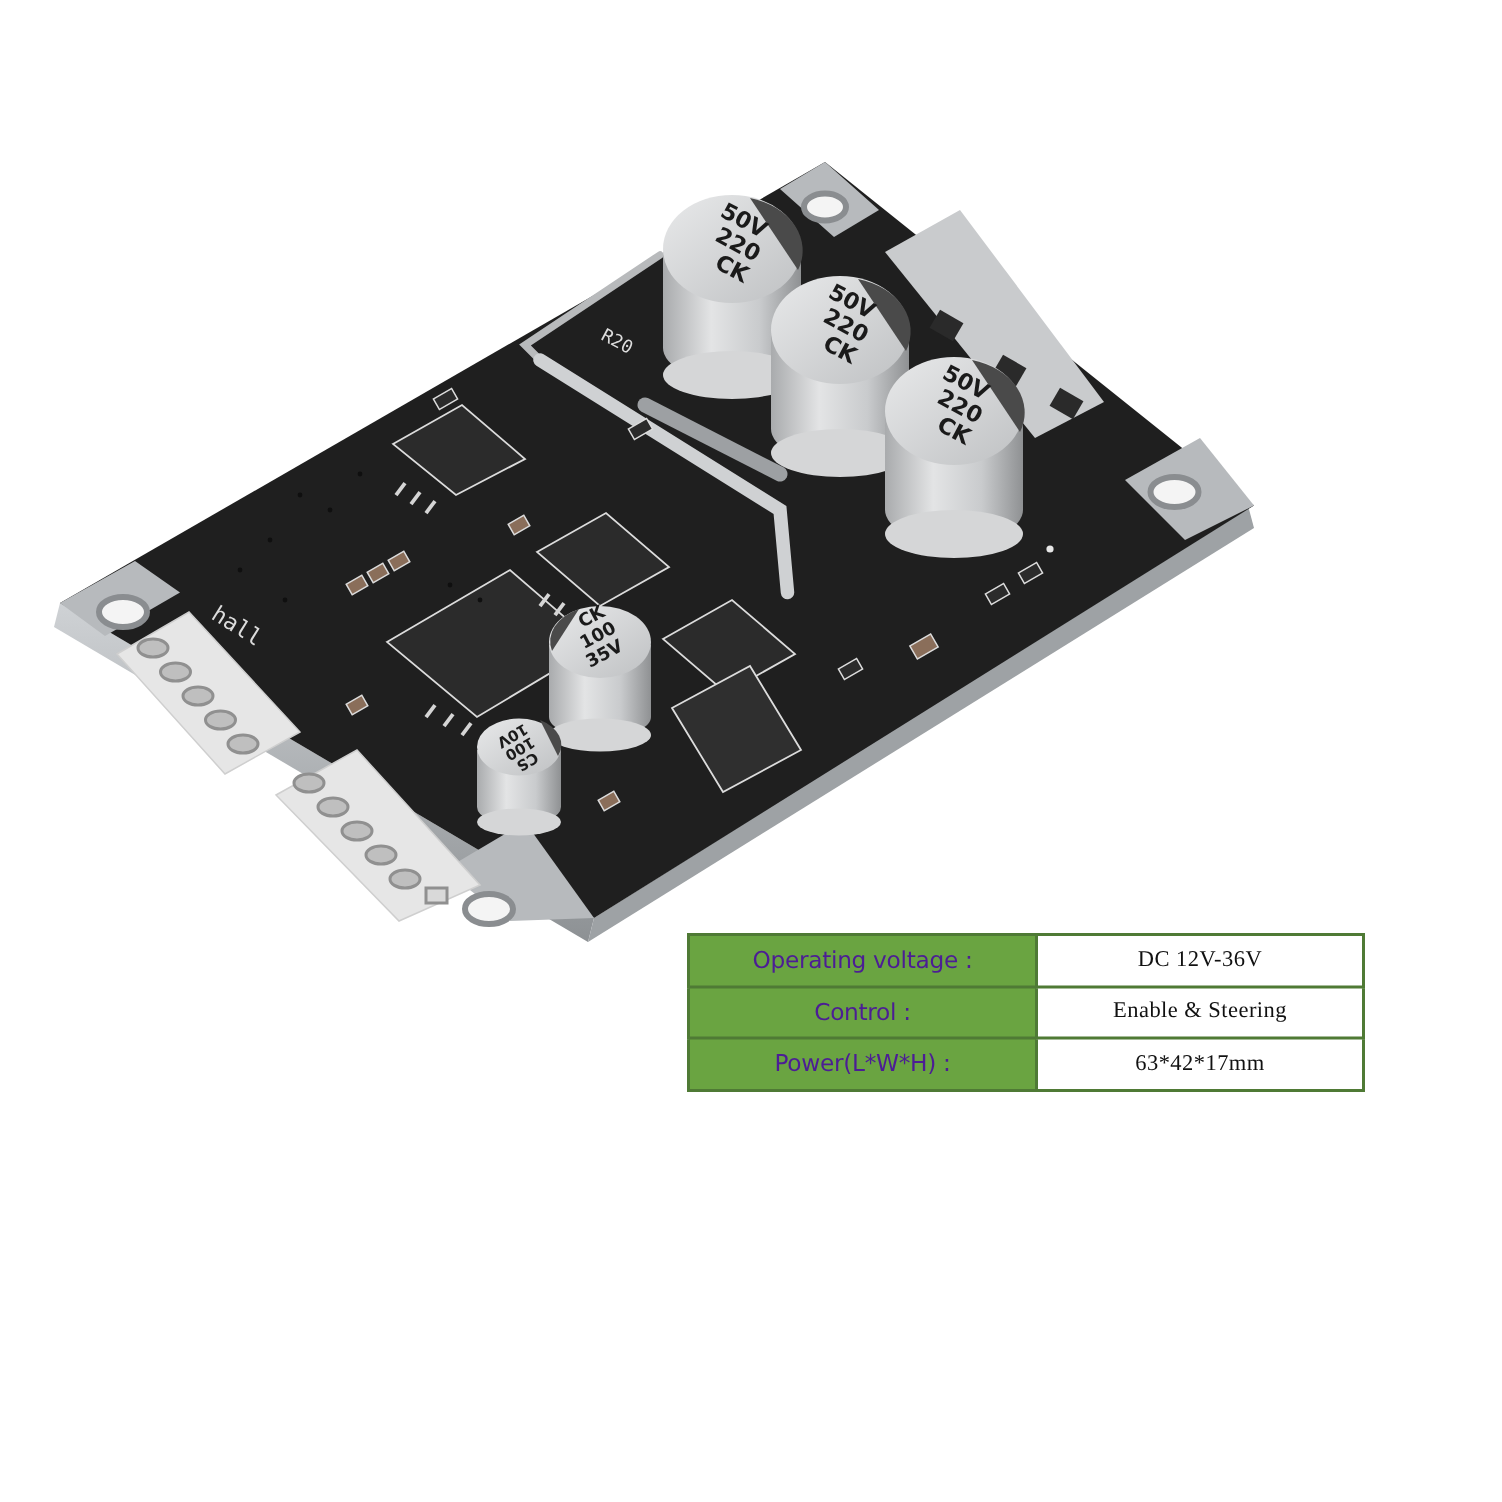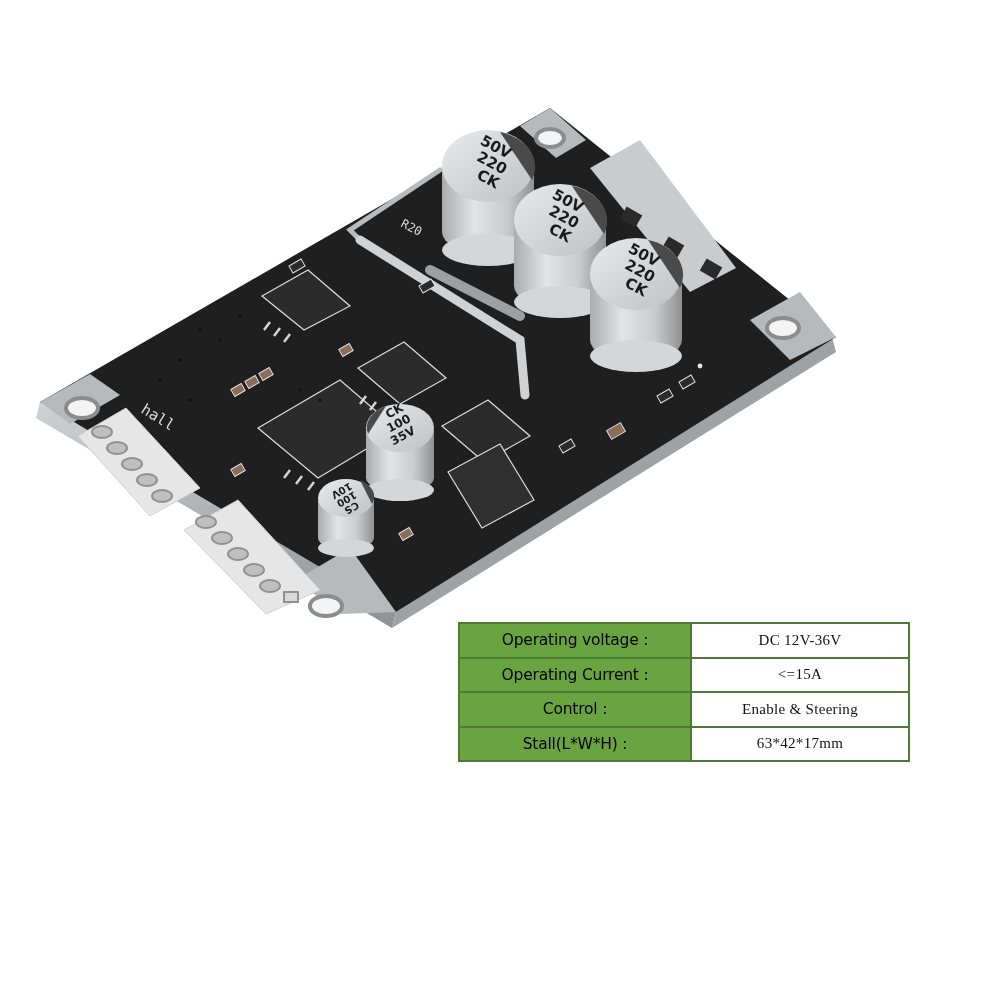--- a/index.html
+++ b/index.html
@@ -4,21 +4,21 @@
 <style>
   html, body { margin:0; padding:0; background:#ffffff; }
   body { width:1001px; height:1001px; position:relative; overflow:hidden; font-family:"Liberation Sans", sans-serif; }
   #board { position:absolute; left:0; top:0; width:1001px; height:1001px; }
   #spec-table {
     position:absolute; left:458px; top:622px; width:452px;
     border-collapse:collapse; border:2px solid #4f7a35;
   }
   #spec-table td { height:32.5px; padding:0; border:2px solid #4f7a35; text-align:center; }
   #spec-table td.label {
-    width:230px; background:#6aa441; color:#000000;
+    width:230px; background:#6aa441; color:#4c1d95;
     font-family:"DejaVu Sans", sans-serif; font-size:15.5px; letter-spacing:-0.2px;
   }
   #spec-table td.value {
     background:#ffffff; color:#111;
     font-family:"Liberation Serif", serif; font-size:15px; letter-spacing:0.3px;
   }
   .cap-text { font-family:"DejaVu Sans", sans-serif; font-weight:bold; fill:#1a1a1a; }
   .silk { font-family:"DejaVu Sans Mono", monospace; fill:#dcdcdc; }
 </style>
 </head>
@@ -210,25 +210,21 @@
   </g>
 </svg>
 
 <table id="spec-table">
   <tbody>
     <tr>
       <td class="label">Operating voltage :</td>
       <td class="value">DC 12V-36V</td>
     </tr>
     <tr>
-      <td class="label">Operating Current :</td>
-      <td class="value">&lt;=15A</td>
-    </tr>
-    <tr>
       <td class="label">Control :</td>
       <td class="value">Enable &amp; Steering</td>
     </tr>
     <tr>
-      <td class="label">Stall(L*W*H) :</td>
+      <td class="label">Power(L*W*H) :</td>
       <td class="value">63*42*17mm</td>
     </tr>
   </tbody>
 </table>
 
 </body></html>

